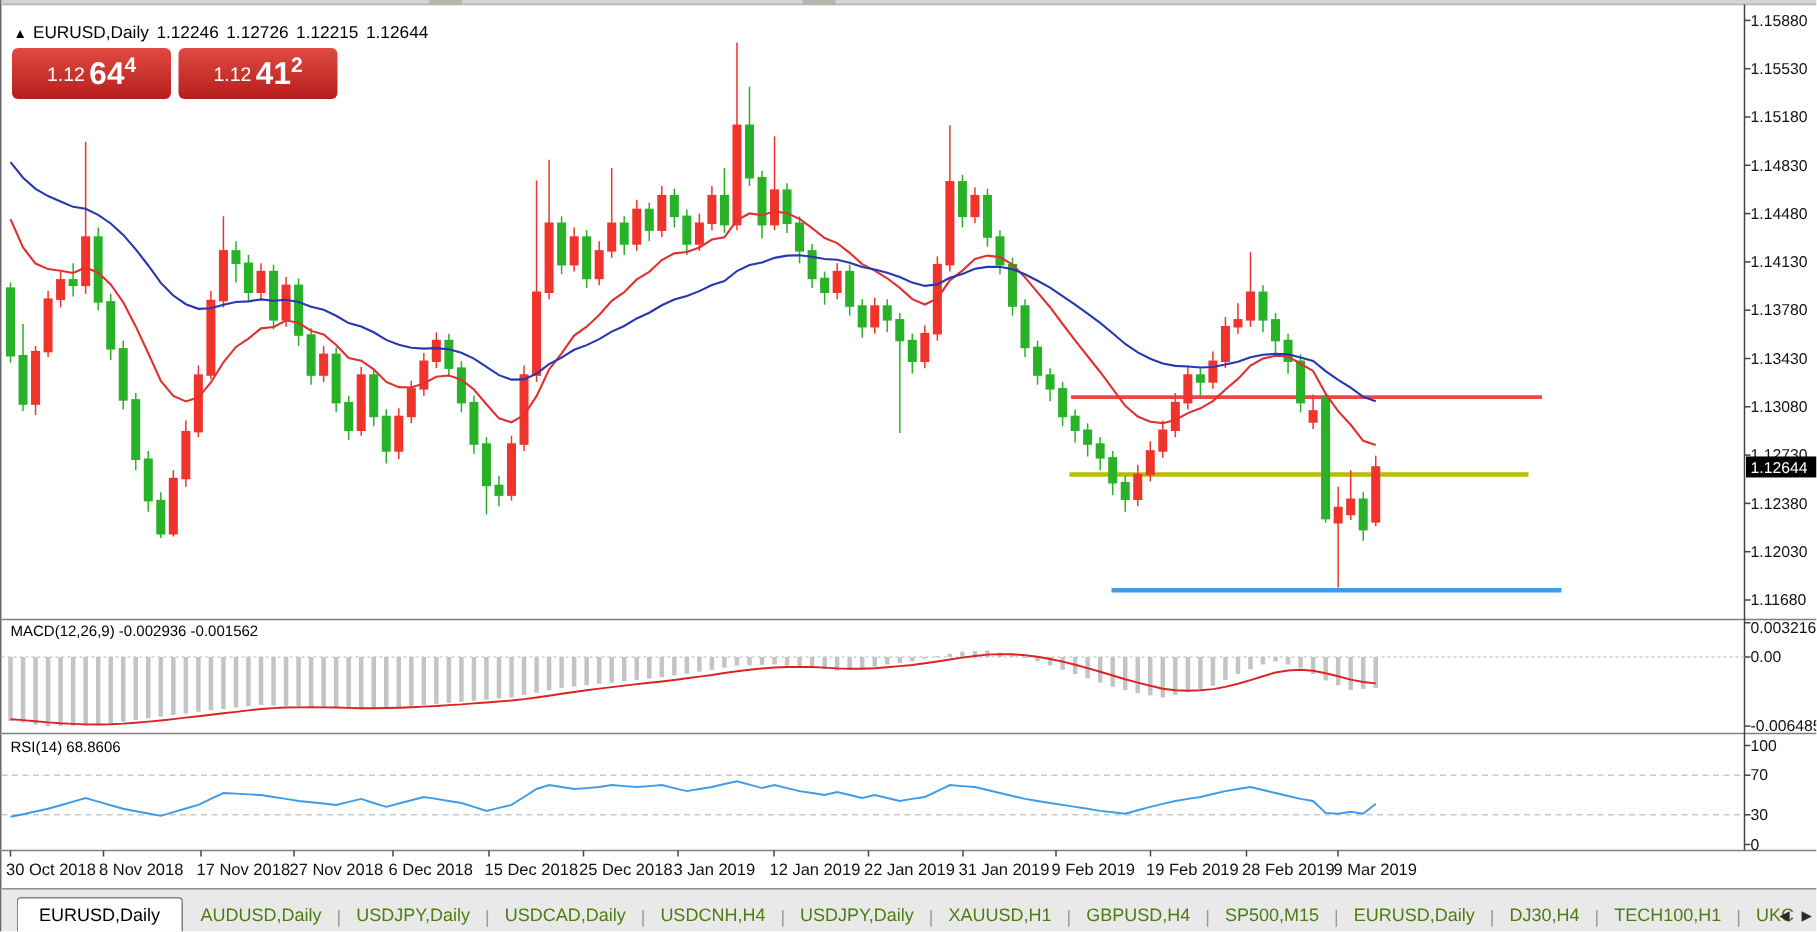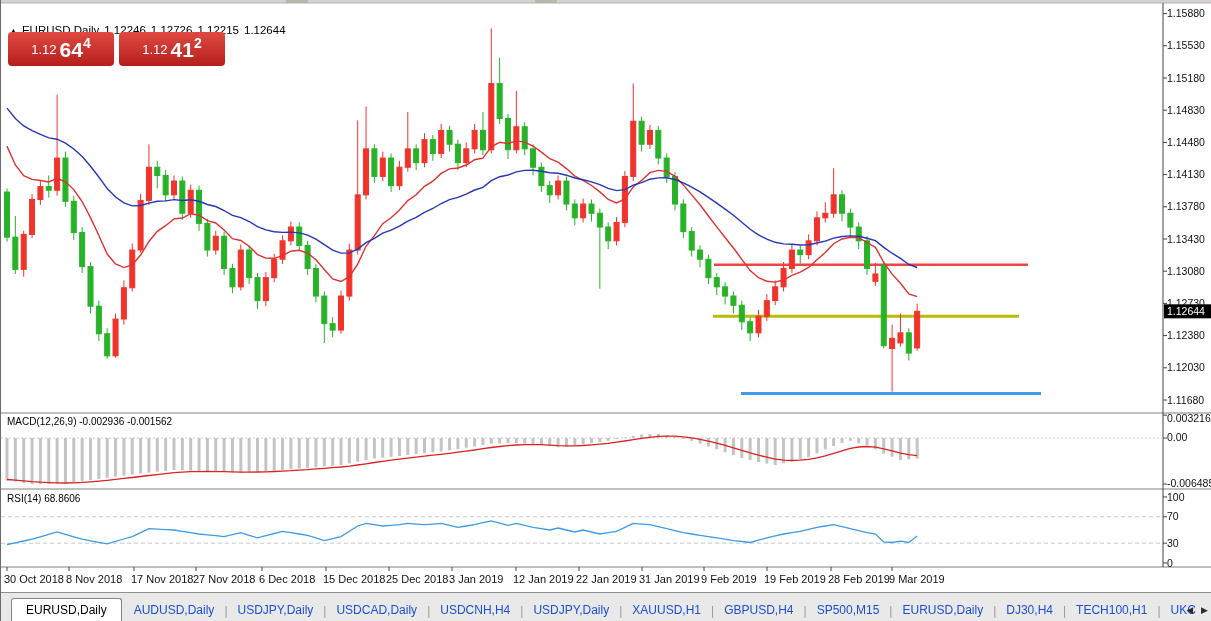--- a/index.html
+++ b/index.html
@@ -1,21 +1,21 @@
 <!DOCTYPE html>
 <html><head>
 <meta charset="utf-8">
 <style>
   html,body{margin:0;padding:0;background:#fff;}
   .screen{position:relative;width:1211px;height:621px;overflow:hidden;background:#fff;
     font-family:"Liberation Sans",sans-serif;border-left:1px solid #6b6b6b;box-sizing:border-box;}
   .topstrip{position:absolute;left:0;top:0;width:1211px;height:3px;background:#d6d3ce;}
   .topstrip .mark{position:absolute;top:0;height:3px;width:22px;background:#b9b6b0;}
   #chart-svg{position:absolute;left:0;top:0;}
-  .info-line{position:absolute;left:8px;top:24px;font-size:11.5px;color:#000;z-index:5;}
+  .info-line{position:absolute;left:8px;top:16px;font-size:11.5px;color:#000;z-index:5;}
   .info-line .tri{font-size:9px;margin-right:4px;}
   .info-line span{margin-right:5px;}
   
   .trade{position:absolute;left:7px;top:27px;width:222px;z-index:6;}
   .trow{display:flex;align-items:stretch;height:20px;}
   .tbtn{background:linear-gradient(#e4534d,#c62b26);border:1px solid #9e1c18;color:#fff;
     font-size:12px;display:flex;align-items:center;justify-content:center;width:49px;border-radius:2px;}
   .tbtn.sell{box-shadow:0 0 0 1px #7aa0e0;}
   .spin{display:flex;margin-left:3px;margin-right:9px;}
   .spinbtn{width:17px;background:linear-gradient(#f3f6fb,#cfd9ea);border:1px solid #8aa8d8;color:#5b7ca8;
@@ -26,21 +26,21 @@
   .tile{width:107px;height:34px;border-radius:4px;background:linear-gradient(#e04a42,#b51e1c);
     color:#fff;display:flex;align-items:center;justify-content:center;margin-right:5px;}
   .tile .small{font-size:13px;margin-right:3px;}
   .tile .big{font-size:21px;font-weight:bold;line-height:29px;}
   .tile .sup{font-size:14px;font-weight:bold;margin-top:-12px;}
   .pane-label{position:absolute;font-size:10px;color:#000;z-index:4;}
   
   .tabbar{position:absolute;left:0;top:592px;width:1211px;height:29px;background:#e9e9e9;
     border-top:1px solid #8f8f8f;display:flex;align-items:flex-end;z-index:7;overflow:hidden;}
   .tabs{display:flex;align-items:flex-end;padding-left:10px;height:100%;}
-  .tab{font-size:12px;color:#1d4ed8;padding:4px 10px;height:15px;line-height:15px;white-space:nowrap;}
+  .tab{font-size:12px;color:#4d7c0f;padding:4px 10px;height:15px;line-height:15px;white-space:nowrap;}
   .tab.active{background:#fff;border:1px solid #848484;border-bottom:none;color:#000;
     border-radius:3px 3px 0 0;padding:4px 14px;margin-right:2px;}
   .tabsep{color:#9a9a9a;font-size:12px;align-self:center;margin-top:6px;}
   .tab-arrows{position:absolute;right:4px;bottom:7px;display:flex;gap:8px;}
   .tab-arrows span{font-size:9px;color:#2b2b2b;}
 </style>
 </head>
 <body>
 
 <div class="screen">

